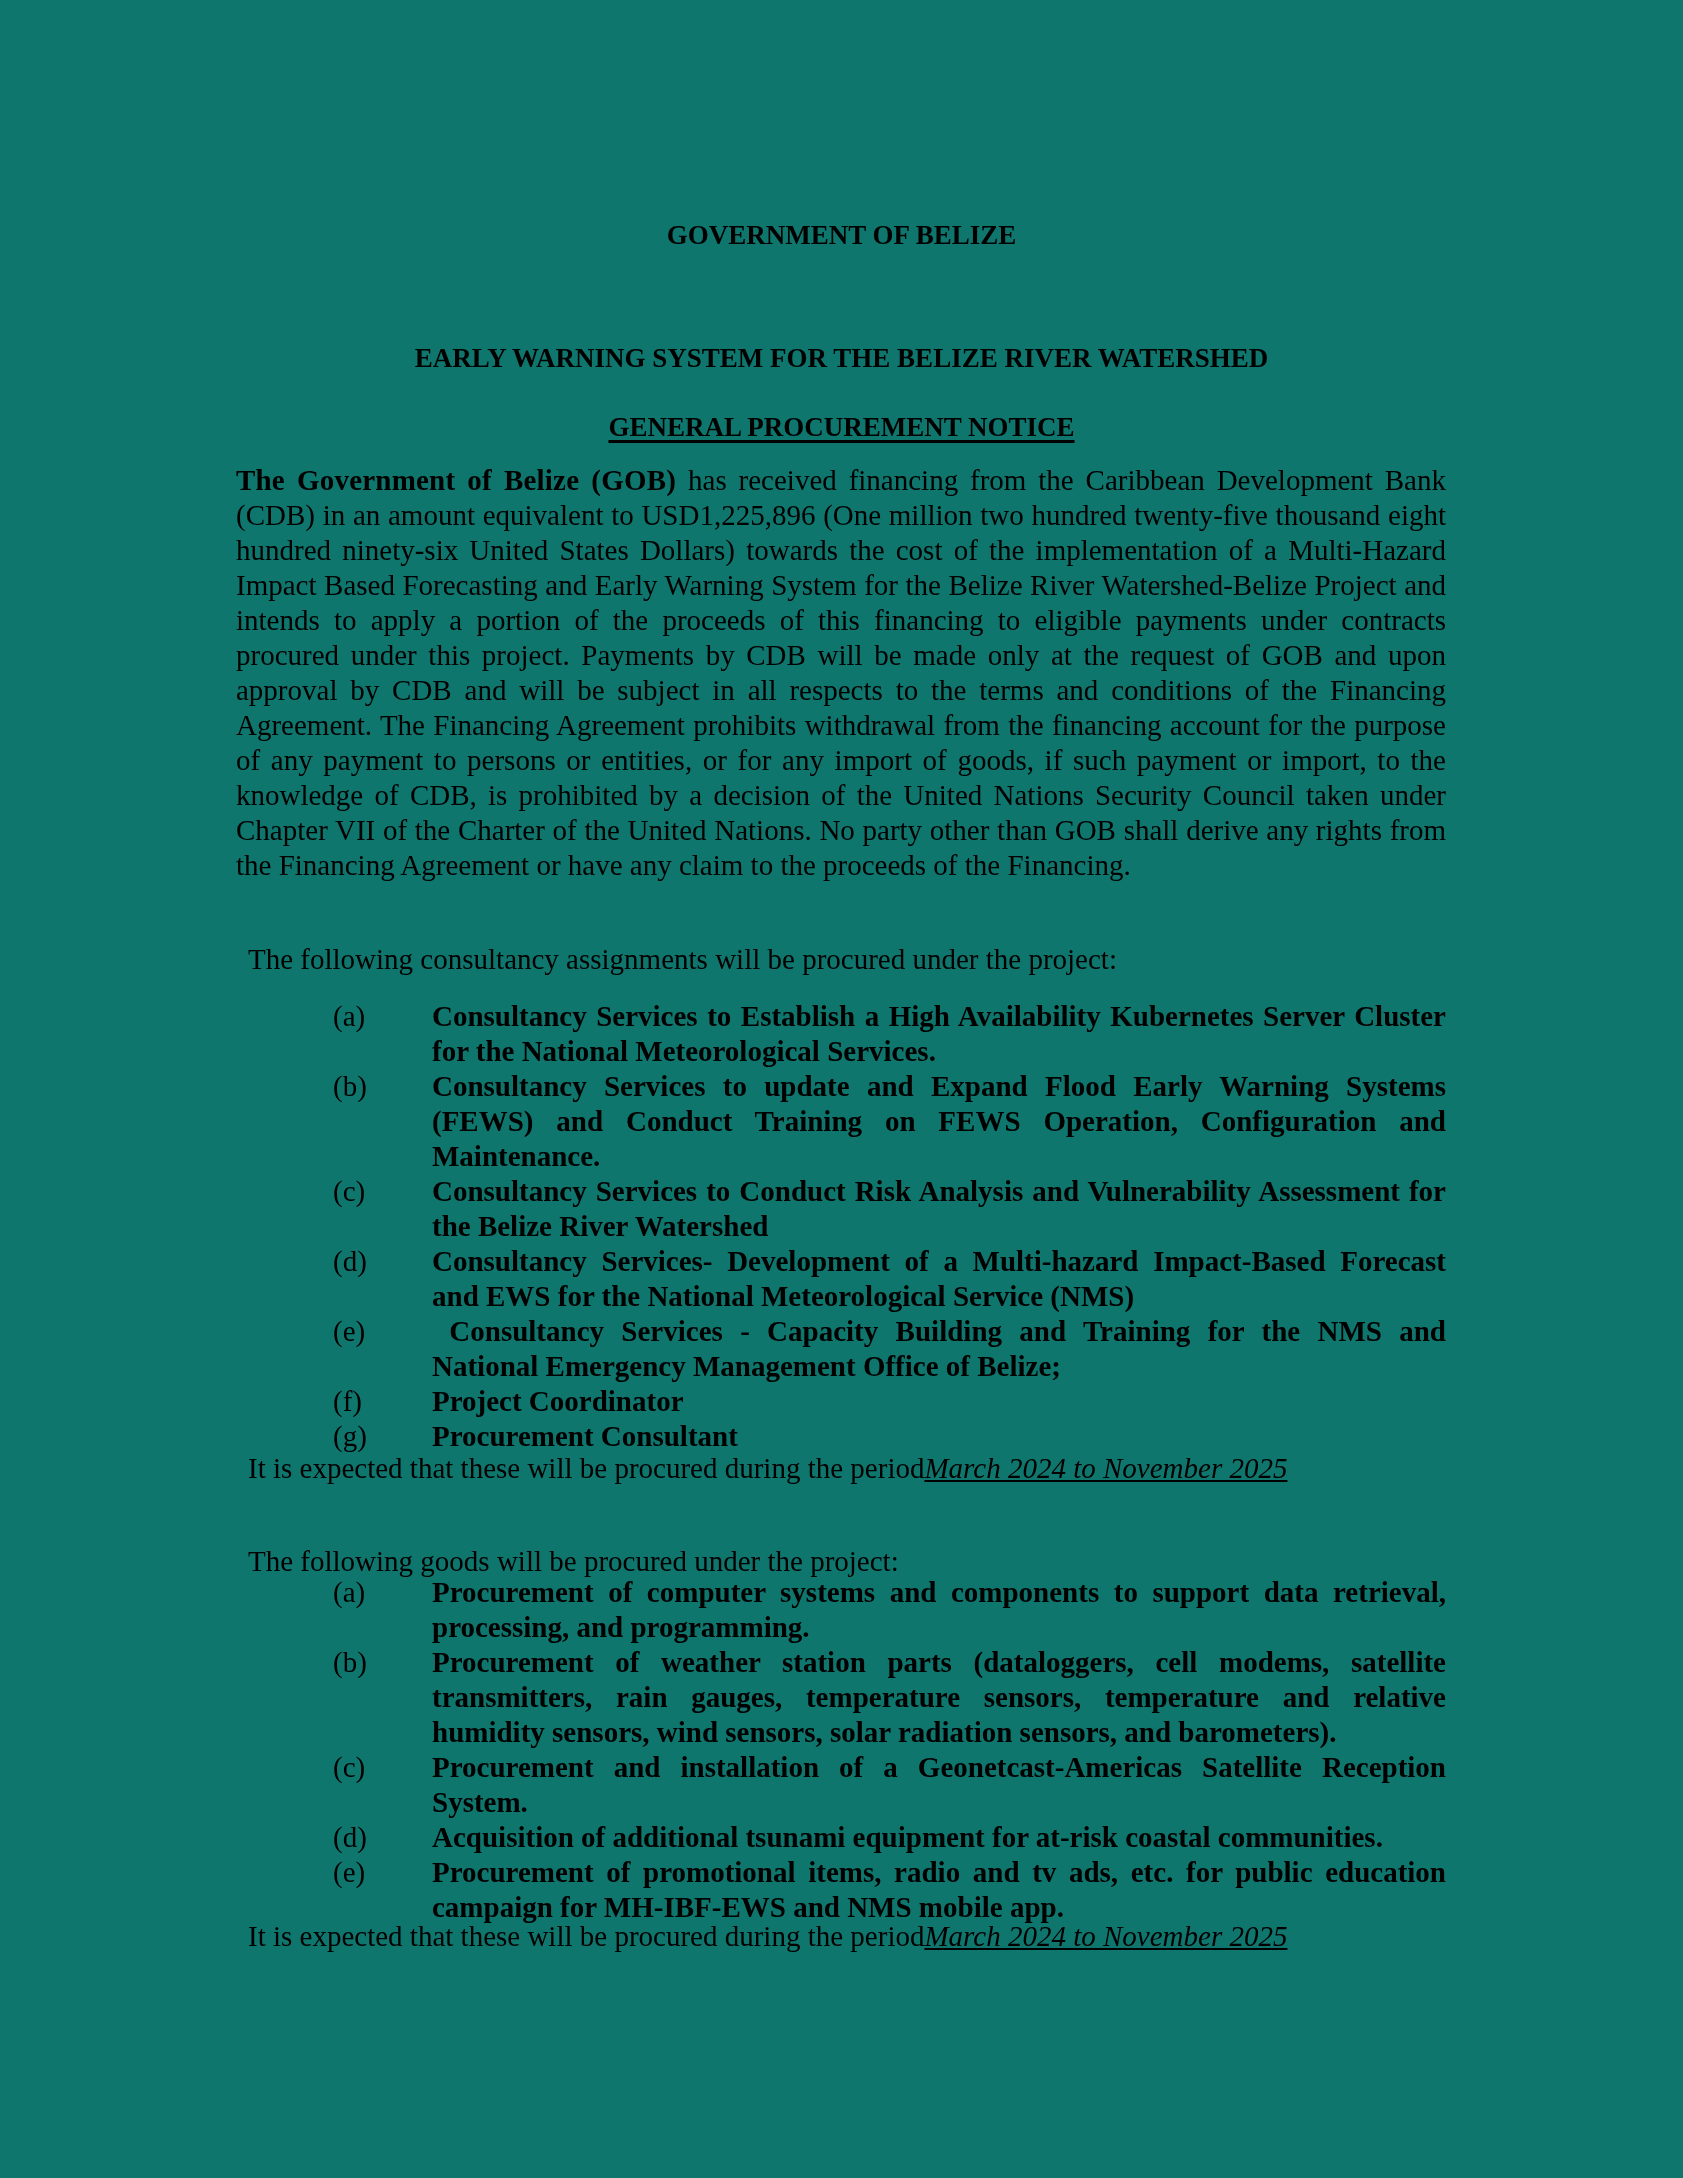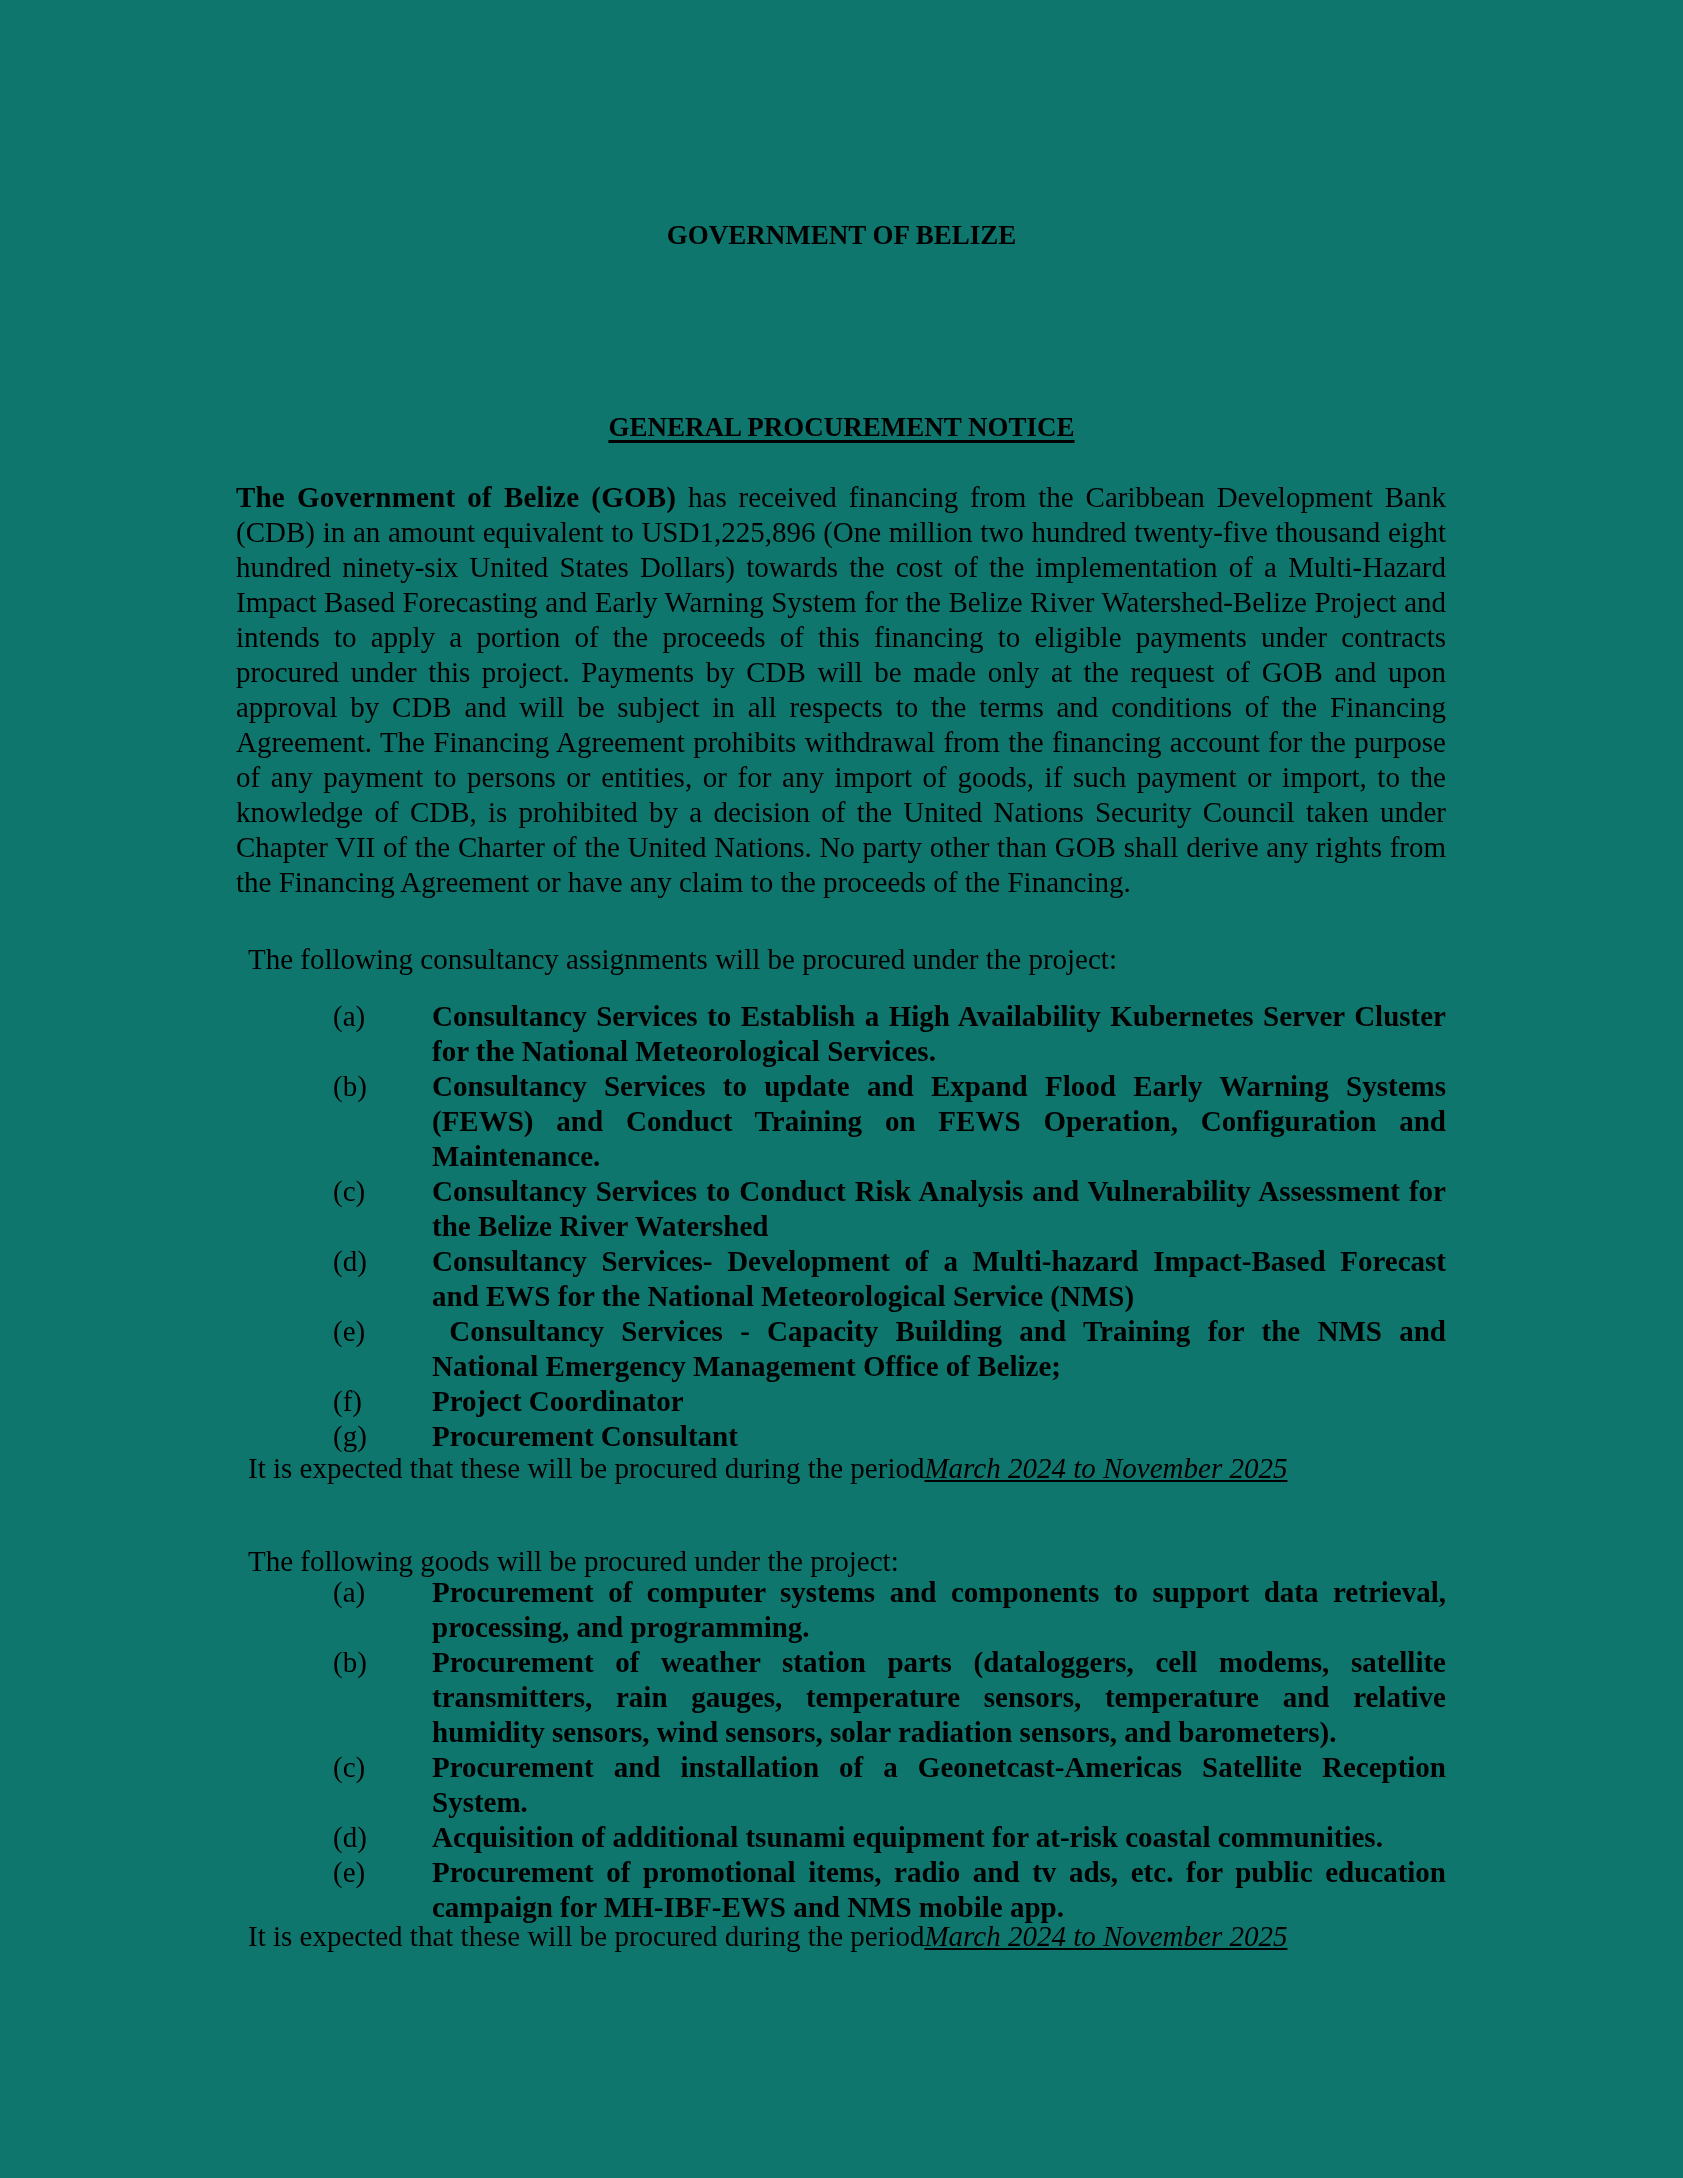--- a/index.html
+++ b/index.html
@@ -71,34 +71,35 @@
     flex: 0 0 99px;
   }
   .list-text {
     flex: 1 1 auto;
     text-align: justify;
     text-align-last: left;
     font-weight: bold;
   }
   .period { font-style: italic; text-decoration: underline; }
 
-  #p-intro   { top: 480px; }
+  #p-intro   { top: 463px; }
   #p-consult { top: 930px; }
   #l-consult { top: 999px; }
   #p-exp1    { top: 1439px; }
   #p-goods   { top: 1532px; }
   #l-goods   { top: 1575px; }
   #p-exp2    { top: 1907px; }
 </style>
 </head>
 <body>
 
 <div class="page">
 
   <div class="center-line t1">GOVERNMENT OF BELIZE</div>
+  <div class="center-line t3">EARLY WARNING SYSTEM FOR THE BELIZE RIVER WATERSHED</div>
   <div class="center-line t4">
     <span>GENERAL PROCUREMENT NOTICE</span>
   </div>
 
   <div class="body-text" id="p-intro">
     <p class="para"><b>The Government of Belize (GOB)</b><span> has received financing from the Caribbean Development Bank (CDB) in an amount equivalent to USD1,225,896 (One million two hundred twenty-five thousand eight hundred ninety-six United States Dollars) towards the cost of the implementation of a Multi-Hazard Impact Based Forecasting and Early Warning System for the Belize River Watershed-Belize Project and intends to apply a portion of the proceeds of this financing to eligible payments under contracts procured under this project.  Payments by CDB will be made only at the request of GOB and upon approval by CDB and will be subject in all respects to the terms and conditions of the Financing Agreement.  The Financing Agreement prohibits withdrawal from the financing account for the purpose of any payment to persons or entities, or for any import of goods, if such payment or import, to the knowledge of CDB, is prohibited by a decision of the United Nations Security Council taken under Chapter VII of the Charter of the United Nations.  No party other than GOB shall derive any rights from the Financing Agreement or have any claim to the proceeds of the Financing.</span></p>
   </div>
 
   <div class="body-text" id="p-consult">
     <p class="line">The following consultancy assignments will be procured under the project:</p>

